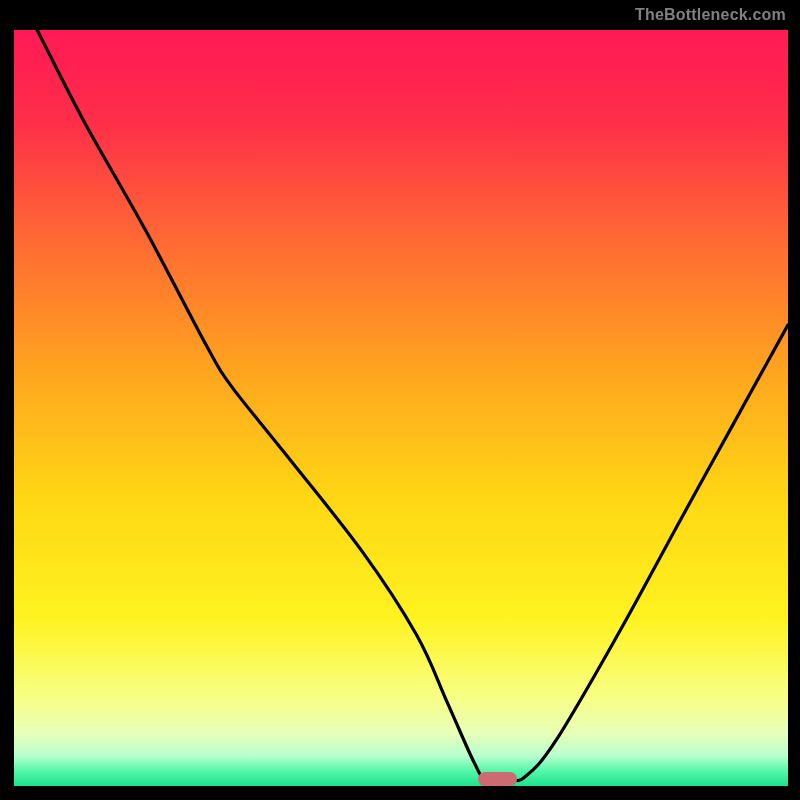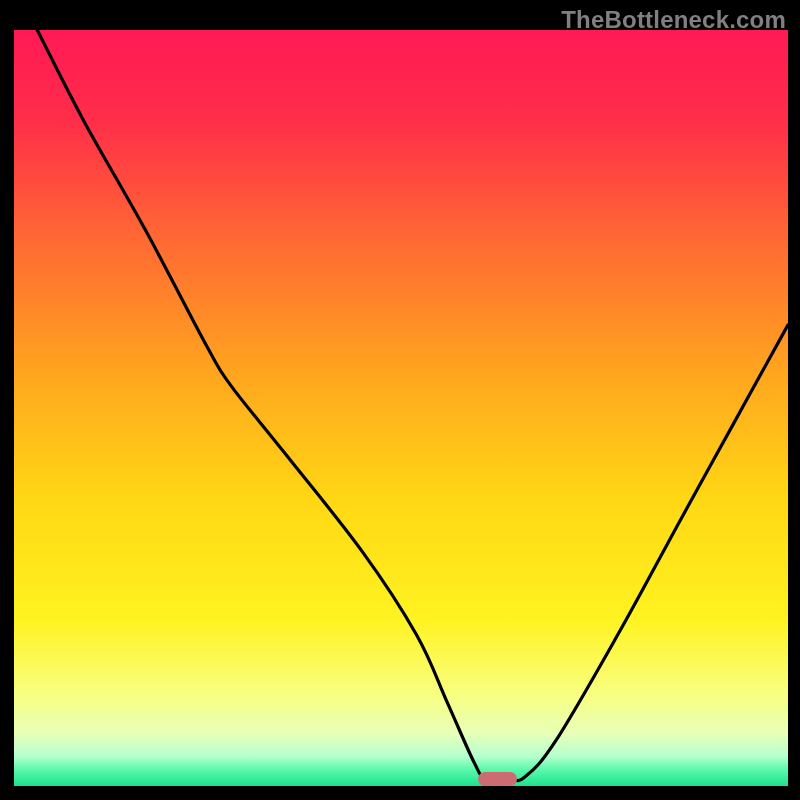--- a/index.html
+++ b/index.html
@@ -32,21 +32,21 @@
     top: 30px;
     width: 774px;
     height: 756px;
     pointer-events: none;
   }
   .attribution {
     position: absolute;
     top: 6px;
     right: 14px;
     font-family: Arial, Helvetica, sans-serif;
-    font-size: 24px;
+    font-size: 16px;
     font-weight: 600;
     color: #808080;
     letter-spacing: 0.2px;
   }
   .marker {
     position: absolute;
     height: 14px;
     border-radius: 7px;
     background: #cc6b72;
   }

